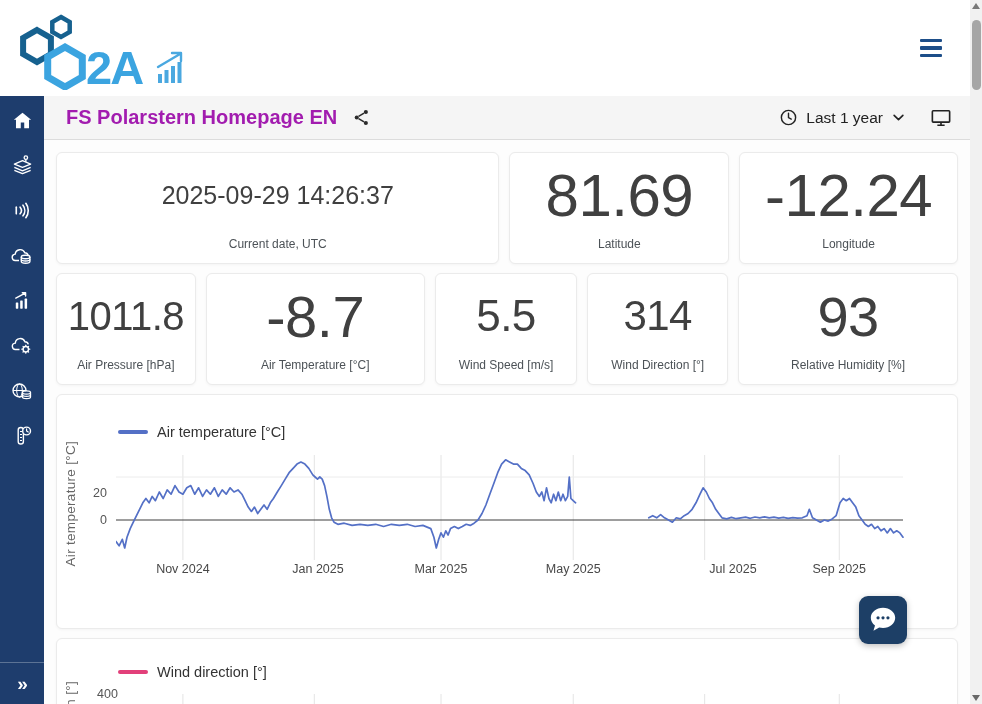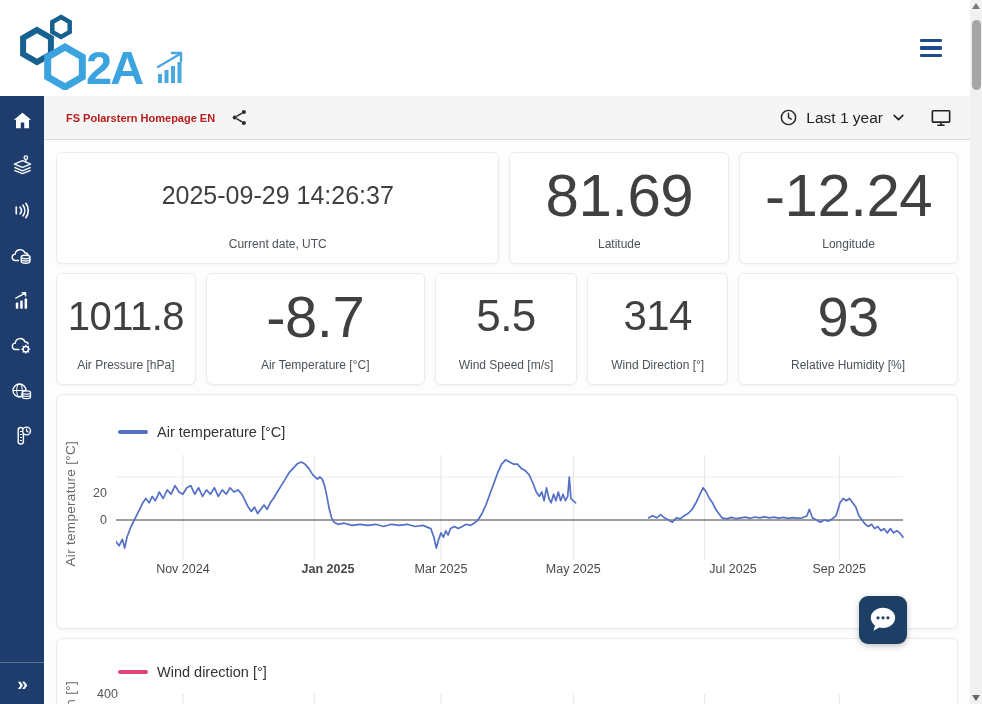--- a/index.html
+++ b/index.html
@@ -21,21 +21,21 @@
 
   
   .sidebar { position:absolute; left:0; top:96px; width:44px; height:608px; background:#1e3d6d; display:flex; flex-direction:column; }
   .side-item { width:44px; height:45px; display:flex; align-items:center; justify-content:center; cursor:pointer; background:none; border:none; }
   .side-item:first-child { margin-top:2px; }
   .side-expand { margin-top:auto; width:44px; height:42px; border:none; background:none; border-top:1px solid rgba(255,255,255,.28); color:#fff; font-size:19px; font-weight:bold; cursor:pointer; display:flex; align-items:center; justify-content:center; letter-spacing:-1px; }
 
   
   .main { position:absolute; left:44px; top:96px; width:926px; height:608px; background:#fdfdfd; }
   .toolbar { height:44px; background:#f5f5f5; border-bottom:1px solid #dcdcdc; display:flex; align-items:center; padding:0 18px 0 22px; }
-  .tb-title { font-size:11px; font-weight:bold; color:#b91c1c; }
+  .tb-title { font-size:20px; font-weight:bold; color:#a21caf; }
   .tb-share { margin-left:15px; background:none; border:none; cursor:pointer; display:flex; align-items:center; }
   .tb-range { margin-left:auto; display:flex; align-items:center; gap:8px; background:none; border:none; cursor:pointer; }
   .tb-range-label { font-size:15.5px; color:#222; }
   .tb-monitor { margin-left:24px; background:none; border:none; cursor:pointer; display:flex; align-items:center; }
 
   .content { padding:12px 12px 0 12px; }
   .card { background:#fff; border:1px solid #ebebeb; border-radius:6px; box-shadow:0 1px 3px rgba(0,0,0,.04); }
 
   .row { display:flex; gap:10px; margin-bottom:9px; }
   .row1 { height:112px; }
@@ -276,21 +276,21 @@
             <line x1="457.24699999999996" y1="2" x2="457.24699999999996" y2="107" stroke="#e4e4e4" stroke-width="1"></line>
             <line x1="588.676" y1="2" x2="588.676" y2="107" stroke="#e4e4e4" stroke-width="1"></line>
             <line x1="723.253" y1="2" x2="723.253" y2="107" stroke="#e4e4e4" stroke-width="1"></line>
             <line x1="0" y1="24" x2="787" y2="24" stroke="#ececec" stroke-width="1"></line>
             <line x1="0" y1="67" x2="787" y2="67" stroke="#3c3c3c" stroke-width="1"></line>
             <polyline points="0.0,88.5 3.1,92.8 6.3,86.3 8.7,95.0 11.0,84.2 14.2,75.6 17.3,69.2 20.5,62.7 23.6,56.3 26.8,49.8 29.9,45.5 33.1,49.8 36.2,43.4 39.4,47.7 43.3,39.0 47.2,45.5 51.2,36.9 55.1,41.2 59.0,32.6 63.0,39.0 66.9,41.2 70.8,34.8 74.8,32.6 78.7,41.2 82.6,34.8 86.6,43.4 90.5,36.9 94.4,41.2 98.4,34.8 102.3,43.4 106.2,36.9 110.2,41.2 114.1,34.8 118.0,39.0 122.0,36.9 125.9,41.2 129.1,47.7 132.2,54.1 135.4,58.4 138.5,54.1 141.7,60.5 144.8,56.3 148.0,52.0 151.1,56.3 154.3,49.8 157.4,45.5 161.3,39.0 165.3,32.6 169.2,26.1 173.1,19.7 177.1,15.4 181.0,11.1 184.9,9.0 188.9,11.1 192.8,15.4 196.8,21.9 199.1,24.0 201.5,26.1 203.8,24.0 206.2,26.1 208.6,32.6 210.9,43.4 213.3,56.3 215.6,64.8 218.0,69.2 221.9,71.3 228.2,70.2 236.1,72.4 244.0,71.3 251.8,72.4 259.7,71.3 267.6,73.5 275.4,71.3 283.3,72.4 291.2,71.3 299.1,73.5 306.9,72.4 314.8,75.6 317.9,84.2 320.3,95.0 322.7,86.3 325.0,79.9 327.4,84.2 329.8,77.8 332.1,82.0 334.5,75.6 338.4,73.5 342.3,75.6 346.3,73.5 350.2,71.3 354.2,72.4 358.1,70.2 362.0,67.0 366.0,60.5 369.9,52.0 373.8,41.2 377.8,30.5 381.7,19.7 385.6,11.1 389.6,6.8 393.5,9.0 397.4,11.1 401.4,11.1 405.3,15.4 409.2,17.6 413.2,21.9 417.1,30.5 420.3,39.0 423.4,43.4 425.8,39.0 428.1,47.7 430.5,34.8 432.9,45.5 435.2,49.8 437.6,41.2 439.9,47.7 442.3,39.0 444.7,47.7 447.0,41.2 449.4,47.7 451.7,43.4 453.3,24.0 454.9,45.5 457.2,47.7 459.6,49.8" fill="none" stroke="#5470c6" stroke-width="1.7" stroke-linejoin="round" stroke-linecap="round"></polyline>
             <polyline points="532.8,64.8 536.7,62.7 540.7,64.8 544.6,61.6 548.5,64.8 552.5,67.0 556.4,69.2 560.3,64.8 564.3,65.9 568.2,62.7 572.1,60.5 576.1,56.3 580.0,49.8 584.0,41.2 587.1,34.8 590.3,39.0 593.4,45.5 596.5,49.8 599.7,56.3 602.8,60.5 606.0,64.8 610.7,65.9 615.4,64.4 620.2,65.7 624.9,64.8 629.6,64.2 634.3,65.3 639.0,64.0 643.8,64.8 648.5,63.8 653.2,64.8 657.9,64.2 662.7,65.1 667.4,64.4 672.1,65.3 676.8,64.6 681.5,65.1 686.3,64.8 691.0,62.7 693.3,56.3 696.5,64.8 700.4,67.0 704.4,69.2 708.3,67.0 712.2,68.1 716.2,65.9 720.1,62.7 724.0,49.8 727.2,45.5 730.3,47.7 733.5,45.5 736.6,49.8 739.8,54.1 742.9,62.7 746.1,67.0 749.2,71.3 752.4,73.5 755.5,71.3 758.7,75.6 761.8,73.5 765.0,77.8 768.1,75.6 771.3,79.9 774.4,75.6 777.6,79.9 780.7,77.8 783.9,79.9 787.0,84.2" fill="none" stroke="#5470c6" stroke-width="1.7" stroke-linejoin="round" stroke-linecap="round"></polyline>
           </svg>
         <div class="xlabels" id="temp-xlabels">
             <span style="left: 24.895px;">Nov 2024</span>
-            <span style="left: 170px; font-weight: bold;">Jan 2025</span>
+            <span style="left: 160px;">Jan 2025</span>
             <span style="left: 283.031px;">Mar 2025</span>
             <span style="left: 415.247px;">May 2025</span>
             <span style="left: 575px;">Jul 2025</span>
             <span style="left: 681.253px;">Sep 2025</span>
           </div>
       </div>
 
       <div class="card chart-card2">
         <button class="legend c2-legend">
           <span class="swatch" id="swatch-wind" style="background: rgb(226, 64, 122);"></span>

